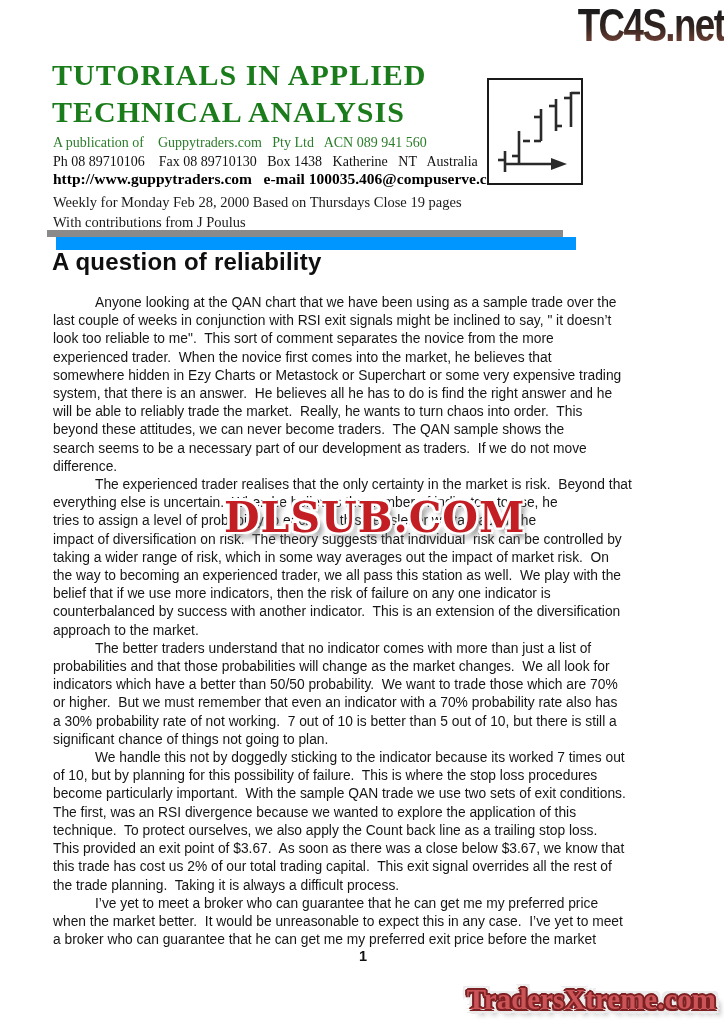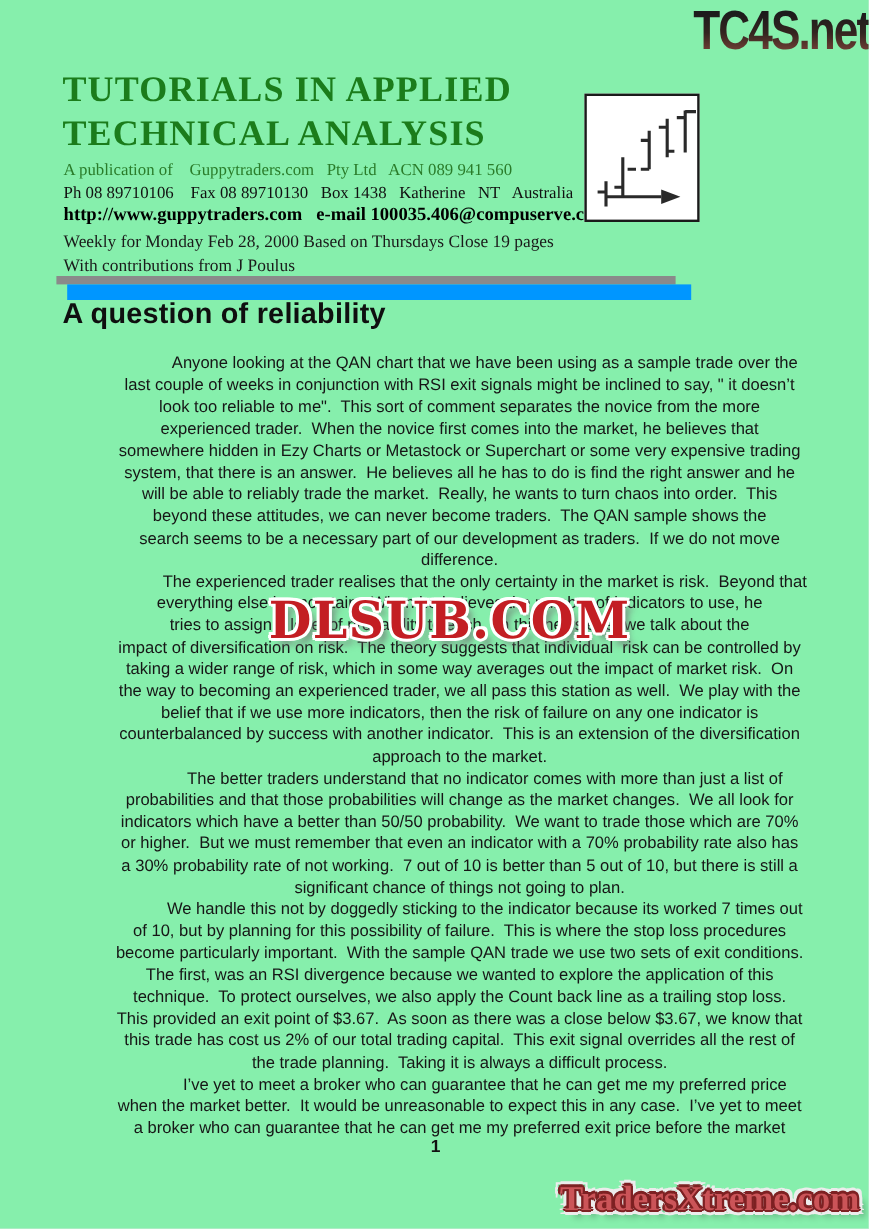--- a/index.html
+++ b/index.html
@@ -1,17 +1,17 @@
 <!DOCTYPE html>
 <html><head>
 <meta charset="utf-8">
 <style>
   html,body{margin:0;padding:0;background:#e9e9e9;}
   .page{
-    position:relative; width:724px; height:1024px; background:#86efac;
+    position:relative; width:724px; height:1024px; background:#ffffff;
     overflow:hidden; font-family:"Liberation Serif", serif; color:#1a1a1a;
     margin:0 auto;
   }
   
   .tc4s{
     position:absolute; top:2px; right:0px;
     font-family:"Liberation Sans", sans-serif; font-weight:bold; font-size:46px;
     letter-spacing:-2px; line-height:1;
     transform:scaleX(.80); transform-origin:right top;
     background:linear-gradient(180deg,#1c1c1c 20%, #33241f 55%, #7c463a 95%);
@@ -38,21 +38,21 @@
   .heading{
     position:absolute; left:52px; top:248px; margin:0;
     font-family:"Liberation Sans", sans-serif; font-size:24px; font-weight:bold; color:#0f0f0f;
     letter-spacing:.2px;
   }
   .body-text{
     position:absolute; left:53px; top:294px; width:660px;
     font-family:"Liberation Sans", sans-serif; font-size:13.8px; line-height:18.2px;
     color:#161616;
   }
-  .line{white-space:pre;text-align:center;}
+  .line{white-space:pre;}
   .line.indent{padding-left:42px;}
   .watermark{
     position:absolute; left:224px; top:492px;
     font-family:"DejaVu Serif", serif; font-weight:bold; font-size:41px; line-height:1.2;
     letter-spacing:1px; color:#c31e23; transform:scaleY(1.04); transform-origin:left top;
     text-shadow:
       -2px -2px 0 #fff, 2px -2px 0 #fff, -2px 2px 0 #fff, 2px 2px 0 #fff,
       -2.5px 0 0 #fff, 2.5px 0 0 #fff, 0 -2.5px 0 #fff, 0 2.5px 0 #fff,
       5px 6px 5px rgba(110,110,110,.65);
   }

